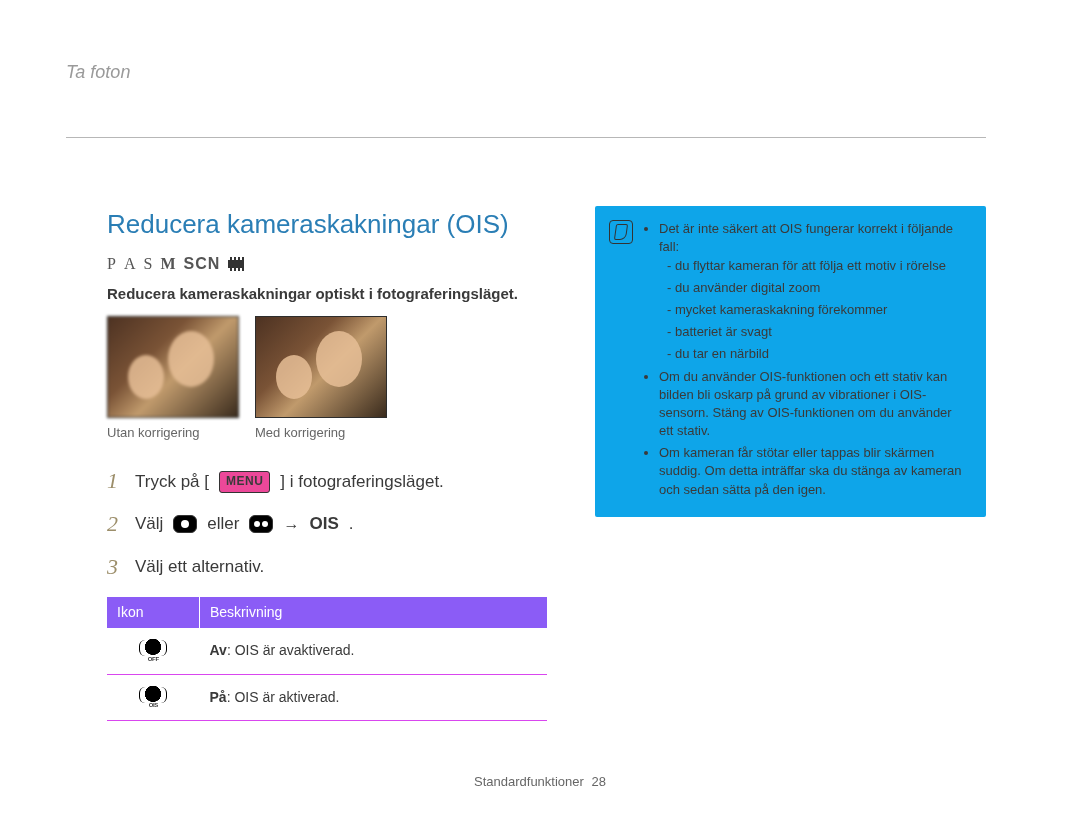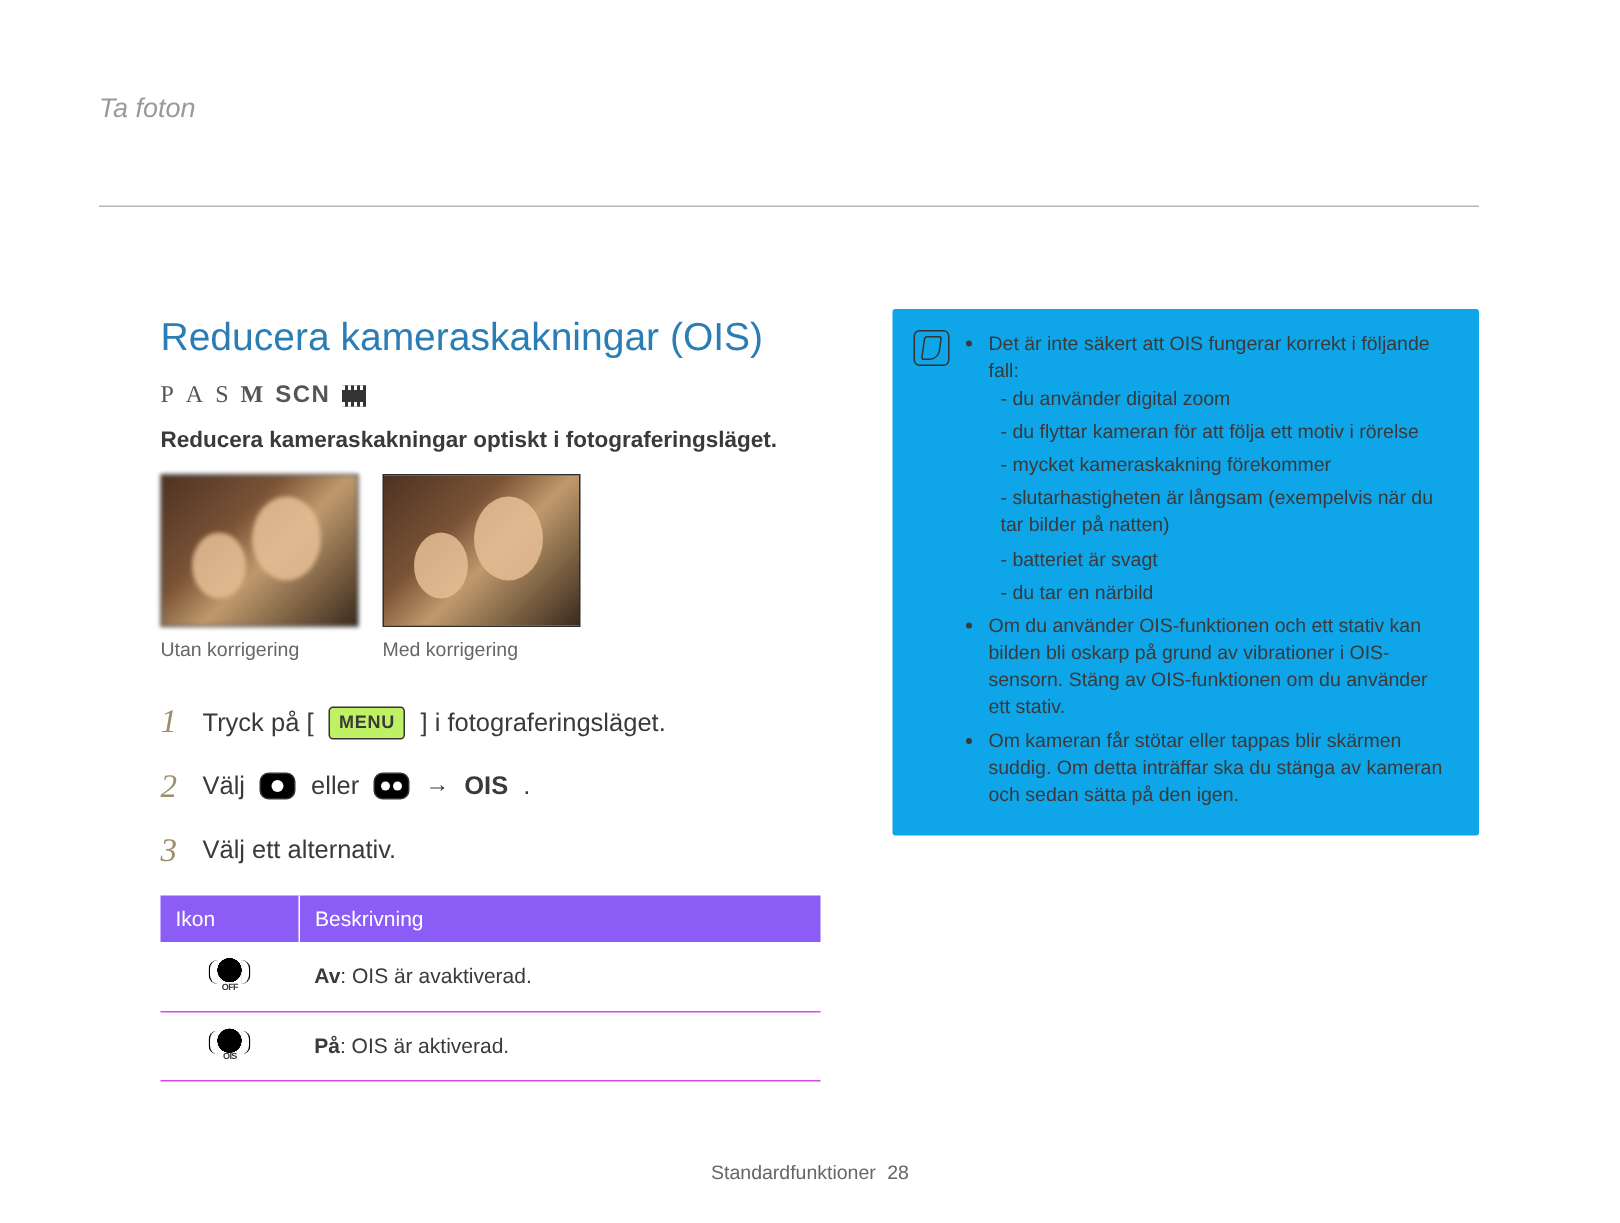--- a/index.html
+++ b/index.html
@@ -122,21 +122,21 @@
     display: inline-flex;
     align-items: center;
     justify-content: center;
     border: 1px solid #333;
     border-radius: 3px;
     padding: 0 6px;
     height: 20px;
     font-size: 12px;
     font-weight: 700;
     letter-spacing: 0.5px;
-    background: #bef264;
+    background: #ec4899;
   }
   .icon-circle {
     width: 22px; height: 16px; border-radius: 6px;
     border: 1px solid #333; display:inline-flex;
     align-items:center; justify-content:center;
     position:relative; background:#000;
   }
   .icon-cam::after {
     content:""; width:8px; height:8px; border-radius:50%;
     background:#fff;
@@ -320,24 +320,23 @@
 
     <div class="col-right">
       <div class="note-box">
         <div class="note-icon">
             <span></span>
           </div>
         <ul>
           <li>
             <span>Det är inte säkert att OIS fungerar korrekt i följande fall:</span>
             <ul>
+              <li>du flyttar kameran för att följa ett motiv i rörelse</li>
               <li>du använder digital zoom</li>
-              <li>du flyttar kameran för att följa ett motiv i rörelse</li>
               <li>mycket kameraskakning förekommer</li>
-              <li>slutarhastigheten är långsam (exempelvis när du tar bilder på natten)</li>
               <li>batteriet är svagt</li>
               <li>du tar en närbild</li>
             </ul>
           </li>
           <li>Om du använder OIS-funktionen och ett stativ kan bilden bli oskarp på grund av vibrationer i OIS-sensorn. Stäng av OIS-funktionen om du använder ett stativ.</li>
           <li>Om kameran får stötar eller tappas blir skärmen suddig. Om detta inträffar ska du stänga av kameran och sedan sätta på den igen.</li>
         </ul>
       </div>
     </div>
   </div>

